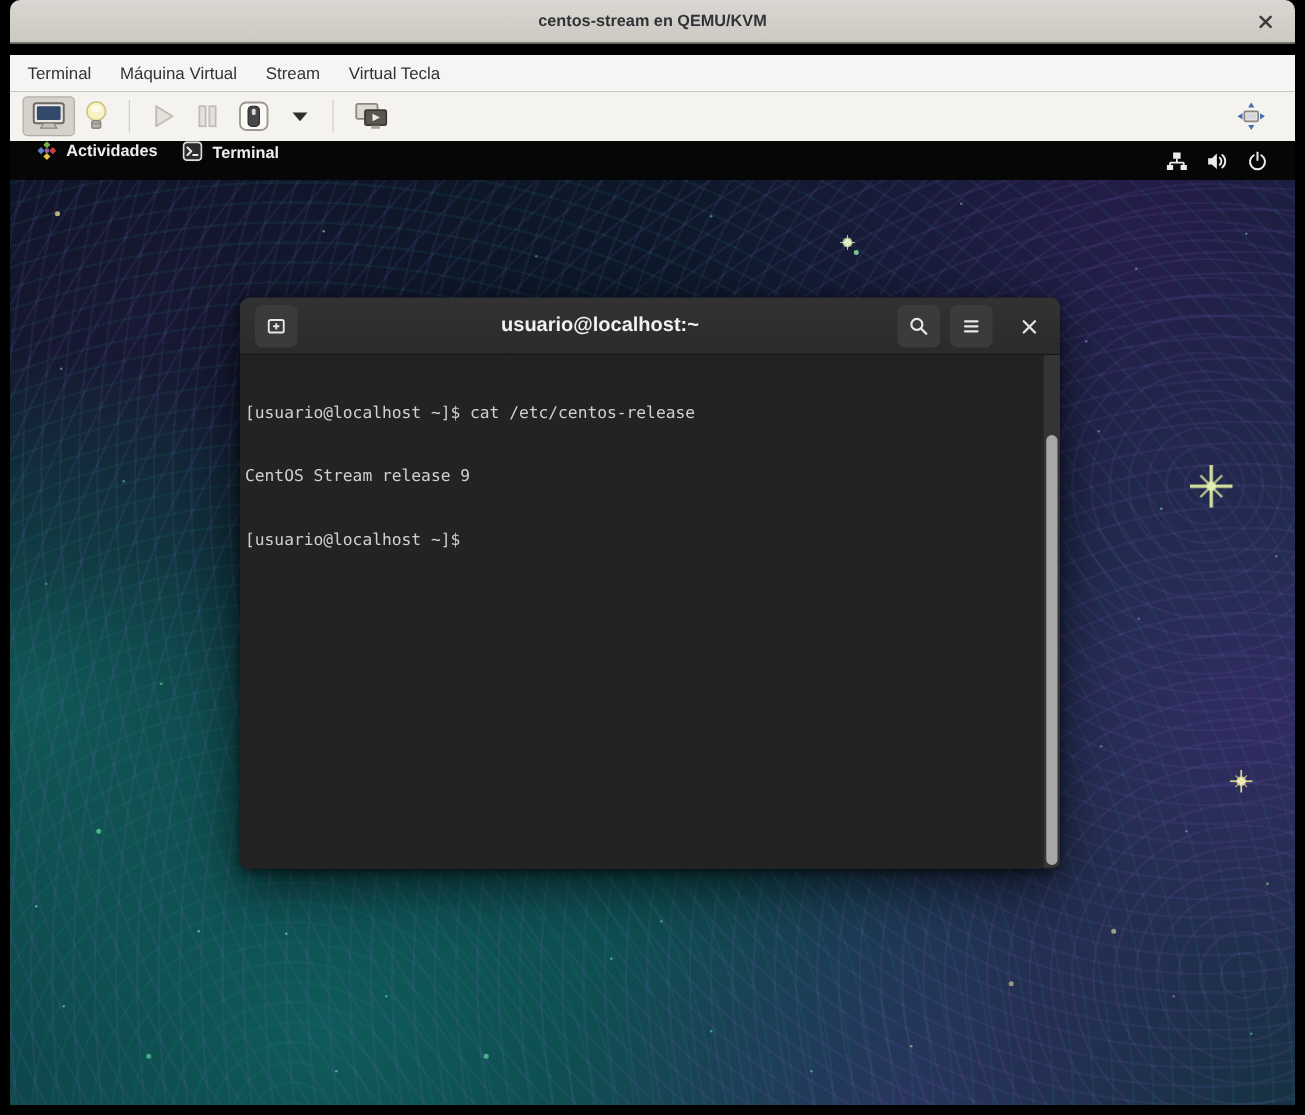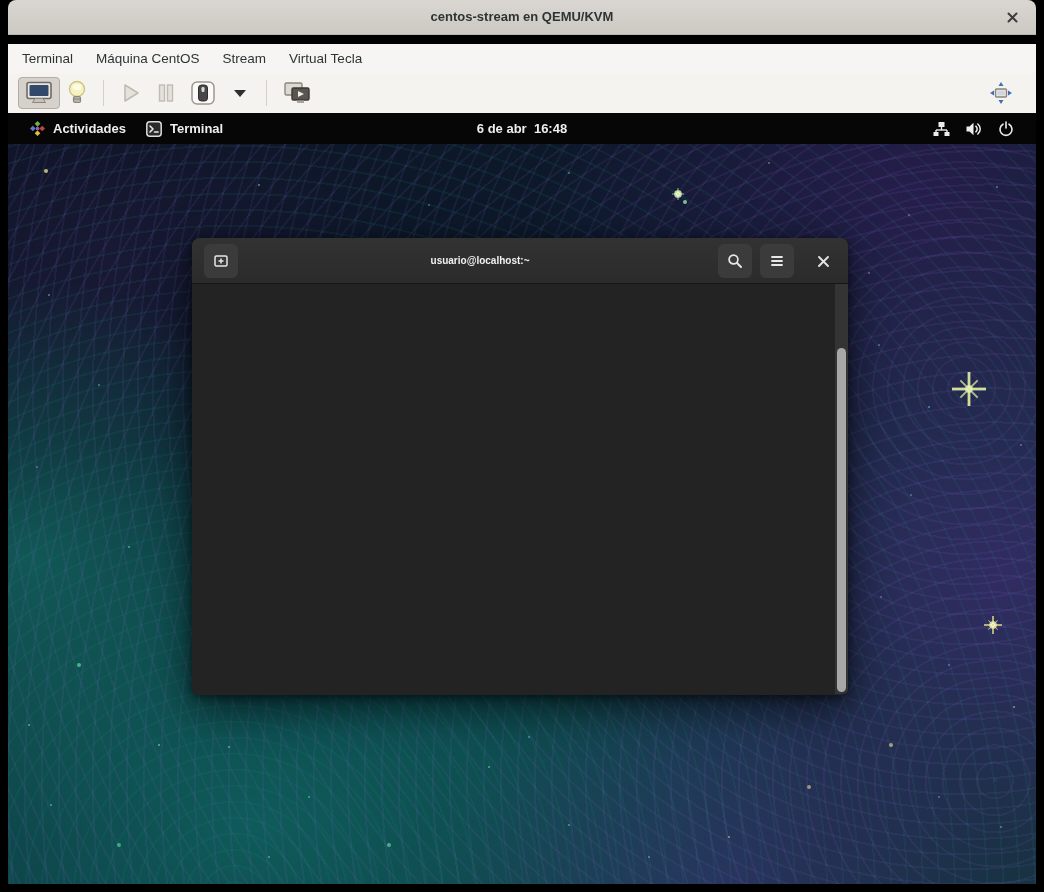--- a/index.html
+++ b/index.html
@@ -33,21 +33,21 @@
   .tbtn{height:32px;display:flex;align-items:center;justify-content:center;border:1px solid transparent;border-radius:4px;background:transparent;padding:0 6px;}
   .tbtn.active{background:#d6d1ca;border-color:#b2ada4;}
   .tsep{width:1px;height:26px;background:#d4cfc8;margin:0 9px;}
   .caret-down{width:0;height:0;border-left:6px solid transparent;border-right:6px solid transparent;border-top:7px solid #2e2e2e;margin:0 4px;}
   .tspacer{flex:1;}
   .fullscreen-btn{margin-right:14px;}
   
   .vmarea{position:absolute;left:8px;top:113px;width:1028px;height:771px;background:#000;}
   .gnomebar{
     position:absolute;left:0;top:0;width:100%;height:31px;background:#060606;color:#eee;
-    display:flex;align-items:center;font-size:13px;font-weight:bold;
+    display:flex;align-items:flex-start;font-size:13px;font-weight:bold;
   }
   .gb-left{display:flex;align-items:center;gap:8px;margin-left:22px;}
   .gb-app{display:flex;align-items:center;gap:8px;margin-left:20px;}
   .gb-clock{position:absolute;left:0;right:0;text-align:center;white-space:pre;pointer-events:none;}
   .gb-right{position:absolute;right:22px;top:0;height:31px;display:flex;align-items:center;gap:15px;}
   .wallpaper{
     position:absolute;left:0;top:31px;width:1028px;height:740px;overflow:hidden;
     background-color:#0b1322;
     background-image:
       repeating-radial-gradient(circle at 93% 33%, rgba(120,100,190,0.10) 0 2px, transparent 2px 15px),
@@ -100,21 +100,21 @@
   .terminal{
     position:absolute;left:184px;top:94px;width:656px;height:457px;background:#232323;
     border-radius:8px 8px 6px 6px;box-shadow:0 12px 42px rgba(0,0,0,.65), 0 2px 8px rgba(0,0,0,.5);
   }
   .t-header{
     position:absolute;left:0;top:0;width:100%;height:46px;box-sizing:border-box;
     background:linear-gradient(#323232,#2b2b2b);border-bottom:1px solid #161616;
     border-radius:8px 8px 0 0;
   }
   .t-title{position:absolute;left:60px;right:140px;top:0;height:46px;line-height:46px;text-align:center;
-    font-size:10px;font-weight:600;color:#f2f1ef;}
+    font-size:16px;font-weight:600;color:#f2f1ef;}
   .hbtn{position:absolute;top:6px;width:34px;height:34px;border-radius:6px;background:#3b3b3b;border:none;
     display:flex;align-items:center;justify-content:center;padding:0;}
   .hbtn.flat{background:transparent;}
   .t-body{
     position:absolute;left:0;top:46px;right:0;bottom:0;
     font-family:"DejaVu Sans Mono","Liberation Mono",monospace;
     font-size:13px;line-height:17px;color:#d1d0cc;
     padding:4px 0 0 4px;box-sizing:border-box;white-space:pre;border-radius:0 0 6px 6px;
   }
   .t-scroll{position:absolute;right:0;top:46px;bottom:1px;width:13px;background:#343434;border-radius:0 0 5px 0;}
@@ -127,21 +127,21 @@
   <div class="title">centos-stream en QEMU/KVM</div>
   <button class="win-close">
     <svg width="11" height="11" viewBox="0 0 11 11">
       <path d="M1.5 1.5 L9.5 9.5 M9.5 1.5 L1.5 9.5" stroke="#3c3c3c" stroke-width="2" stroke-linecap="round"></path>
     </svg>
   </button>
 </div>
 
 <div class="menubar">
   <span class="mitem">Terminal</span>
-  <span class="mitem">Máquina CentOS</span>
+  <span class="mitem">Máquina Virtual</span>
   <span class="mitem">Stream</span>
   <span class="mitem">Virtual Tecla</span>
 </div>
 
 <div class="toolbar">
   <button class="tbtn active">
     <svg width="28" height="24" viewBox="0 0 28 24">
       <rect x="2" y="1.5" width="24" height="16" rx="2" fill="#e9e7e3" stroke="#6f6a63" stroke-width="1.6"></rect>
       <rect x="4.5" y="4" width="19" height="11" rx="1" fill="#33496b"></rect>
       <path d="M10 17.5 L18 17.5 L20.5 21.5 L7.5 21.5 Z" fill="#c6c2bb" stroke="#8b867e" stroke-width="1"></path>
@@ -213,21 +213,20 @@
       <span>Actividades</span>
     </div>
     <div class="gb-app">
       <svg width="16" height="16" viewBox="0 0 16 16">
         <rect x="0.8" y="0.8" width="14.4" height="14.4" rx="3" fill="#2b2b2b" stroke="#dcdcdc" stroke-width="1.5"></rect>
         <path d="M4 5 L7 8 L4 11" stroke="#eaeaea" stroke-width="1.6" fill="none" stroke-linecap="round" stroke-linejoin="round"></path>
         <line x1="8.5" y1="11" x2="12" y2="11" stroke="#eaeaea" stroke-width="1.6" stroke-linecap="round"></line>
       </svg>
       <span>Terminal</span>
     </div>
-    <div class="gb-clock">6 de abr  16:48</div>
     <div class="gb-right">
       <svg width="17" height="16" viewBox="0 0 17 16">
         <rect x="5.5" y="1" width="6" height="5" fill="#ececec"></rect>
         <line x1="8.5" y1="6" x2="8.5" y2="9" stroke="#ececec" stroke-width="1.4"></line>
         <line x1="3" y1="9" x2="14" y2="9" stroke="#ececec" stroke-width="1.4"></line>
         <line x1="3" y1="9" x2="3" y2="11" stroke="#ececec" stroke-width="1.4"></line>
         <line x1="14" y1="9" x2="14" y2="11" stroke="#ececec" stroke-width="1.4"></line>
         <rect x="0.5" y="11" width="5" height="4" fill="#ececec"></rect>
         <rect x="11.5" y="11" width="5" height="4" fill="#ececec"></rect>
       </svg>
@@ -277,18 +276,23 @@
             <line x1="3" y1="7" x2="13" y2="7" stroke="#e8e8e8" stroke-width="1.8" stroke-linecap="round"></line>
             <line x1="3" y1="11" x2="13" y2="11" stroke="#e8e8e8" stroke-width="1.8" stroke-linecap="round"></line>
           </svg>
         </button>
         <button class="hbtn flat" style="right:8px;">
           <svg width="13" height="13" viewBox="0 0 13 13">
             <path d="M2 2 L11 11 M11 2 L2 11" stroke="#e3e3e3" stroke-width="1.9" stroke-linecap="round"></path>
           </svg>
         </button>
       </div>
+      <div class="t-body">
+        <div>[usuario@localhost ~]$ cat /etc/centos-release</div>
+        <div>CentOS Stream release 9</div>
+        <div>[usuario@localhost ~]$</div>
+      </div>
       <div class="t-scroll">
         <div class="t-thumb"></div>
       </div>
     </div>
   </div>
 </div>
 
 </body></html>

